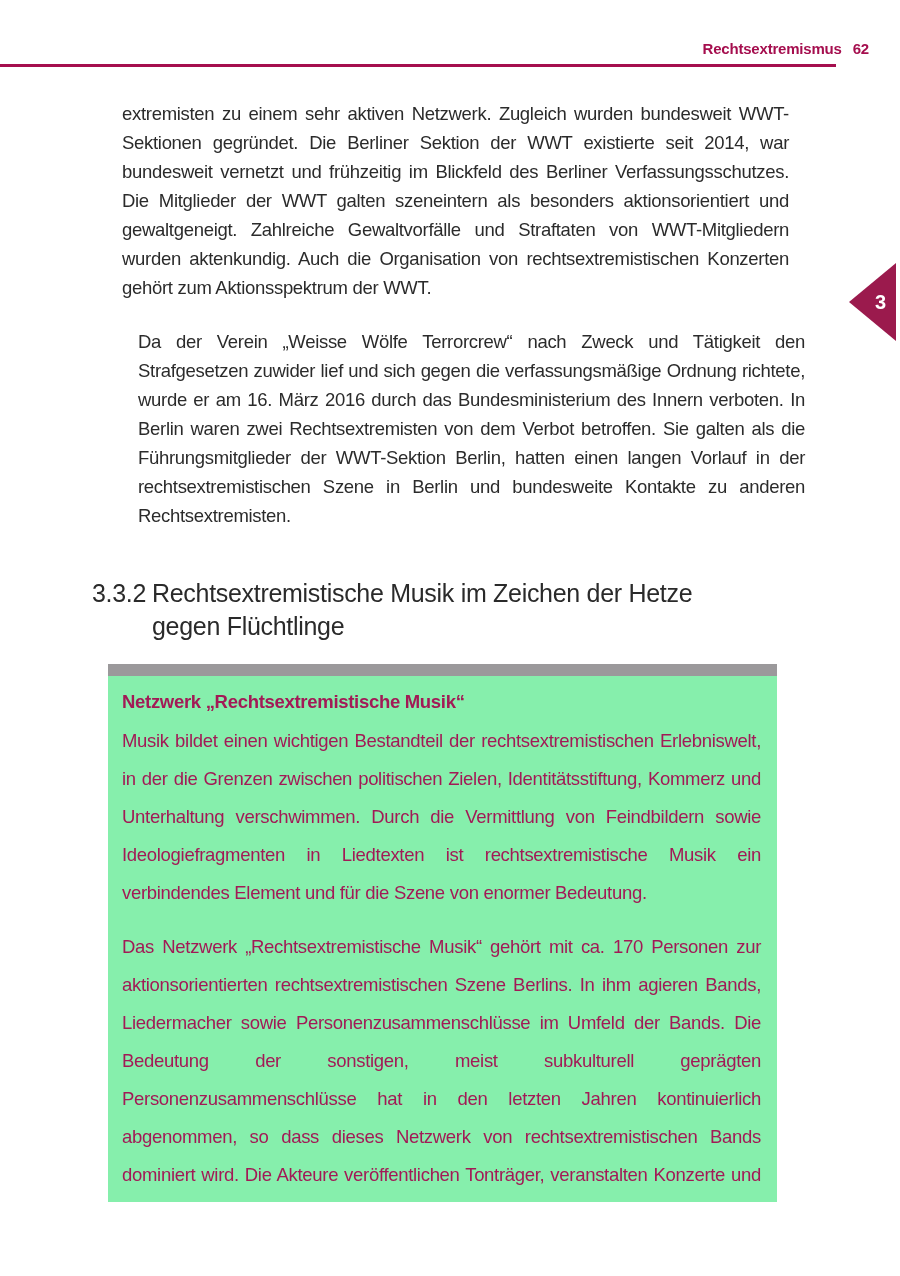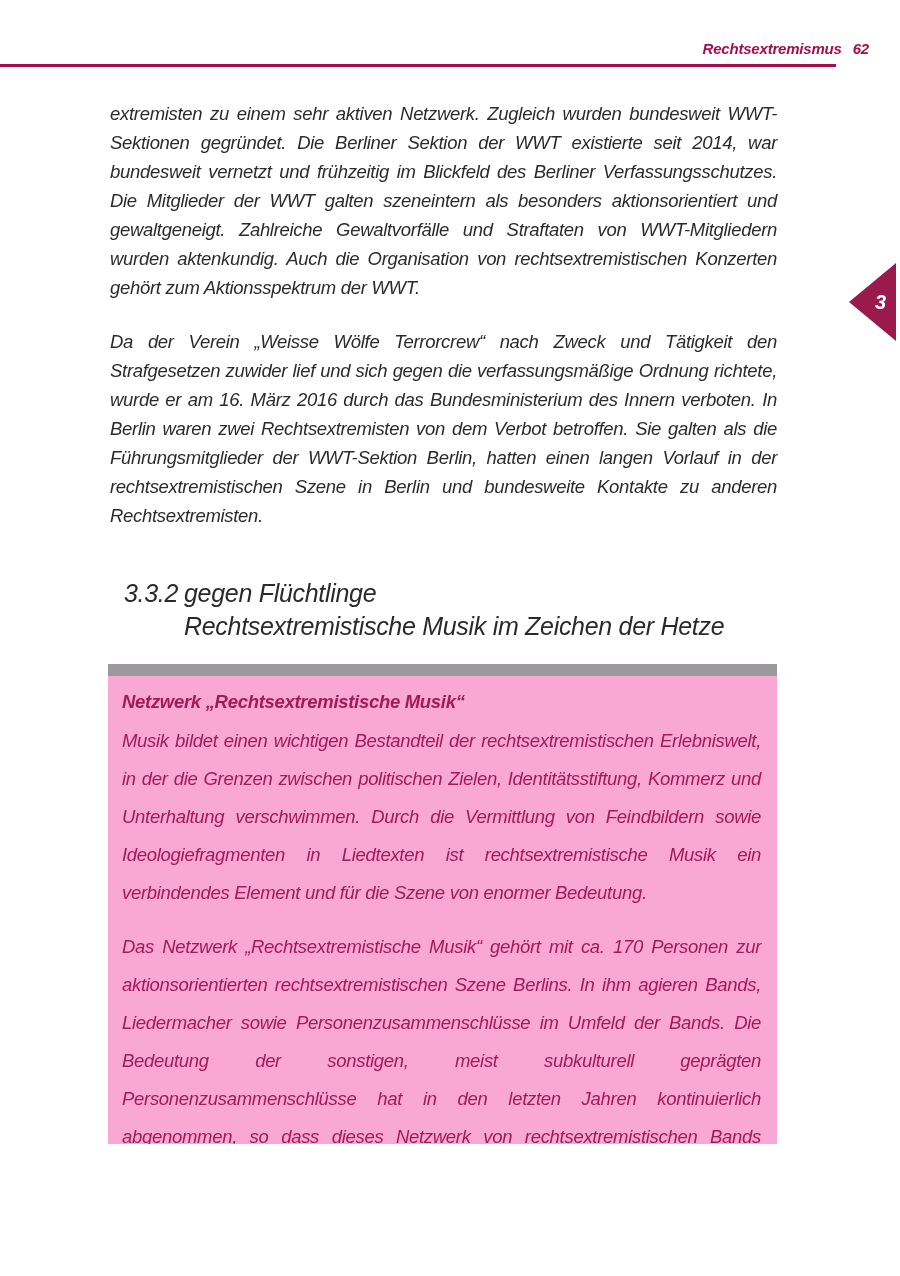--- a/index.html
+++ b/index.html
@@ -1,24 +1,23 @@
 <!DOCTYPE html>
 <html lang="de"><head>
 <meta charset="utf-8">
 <style>
   html, body { margin: 0; padding: 0; background: #ffffff; }
   .page {
     position: relative;
     width: 900px;
-    height: 1144px;
+    height: 1276px;
     background: #ffffff;
     font-family: "Liberation Sans", sans-serif;
     overflow: hidden;
     margin: 0 auto;
-    font-style: italic;
   }
 
   
   .running-header {
     position: absolute;
     top: 40px;
     right: 31px;
     display: flex;
     gap: 11px;
     font-size: 15px;
@@ -64,27 +63,27 @@
     position: absolute;
     left: 110px;
     width: 667px;
     margin: 0;
     font-size: 18.5px;
     line-height: 29px;
     letter-spacing: -0.3px;
     color: #2b2b2b;
     text-align: justify;
   }
-  .par-1 { top: 99px; }
-  .par-2 { top: 327px; }
+  .par-1 { top: 99px; margin-left: 12px; }
+  .par-2 { top: 327px; margin-left: 28px; }
 
   
   .section-heading {
     position: absolute;
-    left: 124px;
+    left: 92px;
     top: 577px;
     width: 690px;
     display: flex;
     font-size: 25px;
     line-height: 33px;
     color: #2a2a2a;
     letter-spacing: -0.3px;
   }
   .section-number { flex: 0 0 60px; }
   .section-title span { display: block; }
@@ -94,21 +93,21 @@
     position: absolute;
     left: 108px;
     top: 664px;
     width: 669px;
     height: 538px;
   }
   .callout-bar { height: 12px; background: #9b999b; }
   .callout-body {
     box-sizing: border-box;
     height: 526px;
-    background: #f9a8d4;
+    background: #86efac;
     padding: 13px 16px 0 14px;
     overflow: hidden;
   }
   .callout-title {
     margin: 0 0 7px 0;
     font-size: 18.5px;
     line-height: 26px;
     font-weight: bold;
     color: #a21a56;
     letter-spacing: -0.3px;
@@ -138,22 +137,22 @@
     <span class="tab-number">3</span>
   </div>
 
   <p class="body-par par-1">extremisten zu einem sehr aktiven Netzwerk. Zugleich wurden bundesweit WWT-Sektionen gegründet. Die Berliner Sektion der WWT existierte seit 2014, war bundesweit vernetzt und frühzeitig im Blickfeld des Berliner Verfassungsschutzes. Die Mitglieder der WWT galten szeneintern als besonders aktionsorientiert und gewaltgeneigt. Zahlreiche Gewaltvorfälle und Straftaten von WWT-Mitgliedern wurden aktenkundig. Auch die Organisation von rechtsextremistischen Konzerten gehört zum Aktionsspektrum der WWT.</p>
 
   <p class="body-par par-2">Da der Verein „Weisse Wölfe Terrorcrew“ nach Zweck und Tätigkeit den Strafgesetzen zuwider lief und sich gegen die verfassungsmäßige Ordnung richtete, wurde er am 16. März 2016 durch das Bundesministerium des Innern verboten. In Berlin waren zwei Rechtsextremisten von dem Verbot betroffen. Sie galten als die Führungsmitglieder der WWT-Sektion Berlin, hatten einen langen Vorlauf in der rechtsextremistischen Szene in Berlin und bundesweite Kontakte zu anderen Rechtsextremisten.</p>
 
   <div class="section-heading">
     <span class="section-number">3.3.2</span>
     <span class="section-title">
+      <span>Rechtsextremistische Musik im Zeichen der Hetze</span>
       <span>gegen Flüchtlinge</span>
-      <span>Rechtsextremistische Musik im Zeichen der Hetze</span>
     </span>
   </div>
 
   <div class="callout">
     <div class="callout-bar"></div>
     <div class="callout-body">
       <p class="callout-title">Netzwerk „Rechtsextremistische Musik“</p>
       <p class="callout-par">Musik bildet einen wichtigen Bestandteil der rechtsextremistischen Erlebniswelt, in der die Grenzen zwischen politischen Zielen, Identitätsstiftung, Kommerz und Unterhaltung verschwimmen. Durch die Vermittlung von Feindbildern sowie Ideologiefragmenten in Liedtexten ist rechtsextremistische Musik ein verbindendes Element und für die Szene von enormer Bedeutung.</p>
       <p class="callout-par">Das Netzwerk „Rechtsextremistische Musik“ gehört mit ca. 170 Personen zur aktionsorientierten rechtsextremistischen Szene Berlins. In ihm agieren Bands, Liedermacher sowie Personenzusammenschlüsse im Umfeld der Bands. Die Bedeutung der sonstigen, meist subkulturell geprägten Personenzusammenschlüsse hat in den letzten Jahren kontinuierlich abgenommen, so dass dieses Netzwerk von rechtsextremistischen Bands dominiert wird. Die Akteure veröffentlichen Tonträger, veranstalten Konzerte und Festivals oder beteiligen sich an sonstigen Veranstaltungen der rechtsextremistischen Szene.</p>
       <p class="callout-par">Den Kern dieser konspirativ organisierten Szene bilden die seit Jahren aktiven Bands „Deutsch, Stolz, Treue“ (D.S.T.) auch “X.x.X.“ genannt, „Die Lunikoff-</p>

